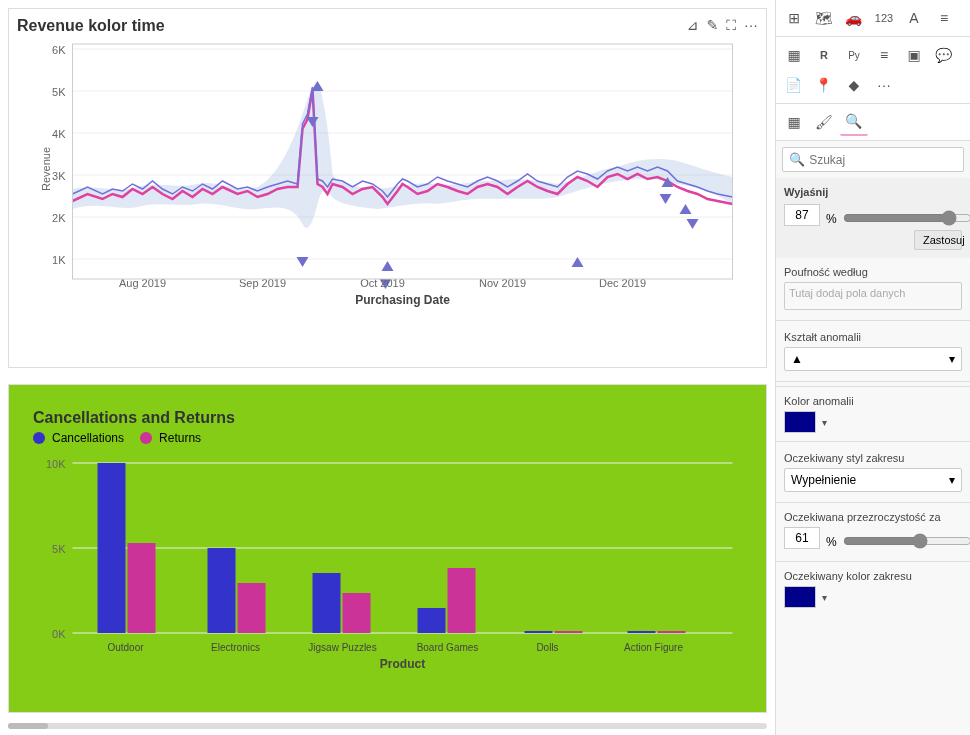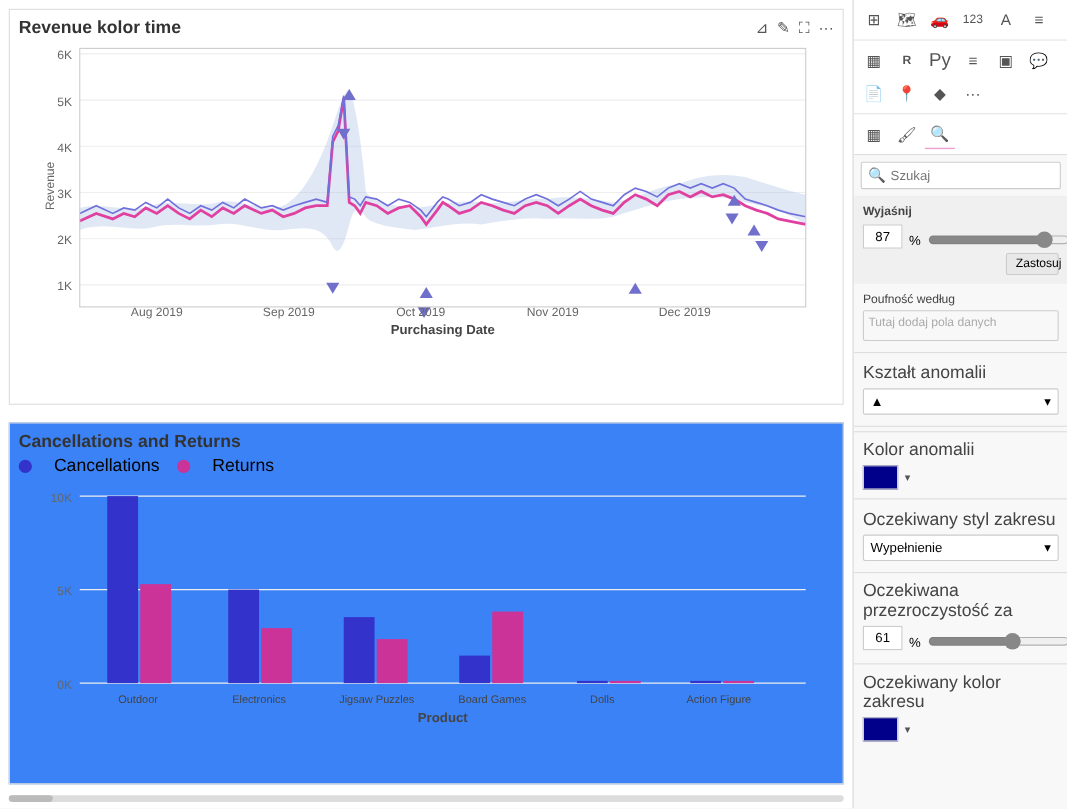--- a/index.html
+++ b/index.html
@@ -6,40 +6,40 @@
     body { font-family: 'Segoe UI', Arial, sans-serif; font-size: 12px; background: #f0f0f0; display: flex; width: 970px; height: 735px; overflow: hidden; }
     
     .main-content { flex: 1; display: flex; flex-direction: column; background: #fff; padding: 0; overflow: hidden; }
     
     
     .chart-container { border: 1px solid #ddd; margin: 8px; padding: 8px; background: #fff; position: relative; height: 360px; }
     .chart-title { font-size: 16px; font-weight: 600; color: #333; margin-bottom: 4px; }
     .chart-icons { position: absolute; top: 8px; right: 8px; display: flex; gap: 8px; color: #555; font-size: 14px; cursor: pointer; }
     
     
-    .chart2-container { border: 1px solid #ddd; margin: 8px; padding: 8px; background: #3b82f6; position: relative; flex: 1; }
+    .chart2-container { border: 1px solid #ddd; margin: 8px; padding: 24px; background: #84cc16; position: relative; flex: 1; }
     .chart2-title { font-size: 16px; font-weight: 600; color: #333; margin-bottom: 4px; }
     .legend { display: flex; gap: 16px; margin-bottom: 8px; }
-    .legend-item { display: flex; align-items: center; gap: 20px; font-size: 16px; text-align: right; }
+    .legend-item { display: flex; align-items: center; gap: 7px; font-size: 12px; text-align: right; }
     .legend-dot { width: 12px; height: 12px; border-radius: 50%; }
     
     
     .right-panel { width: 195px; background: #f8f8f8; border-left: 1px solid #ddd; display: flex; flex-direction: column; overflow-y: auto; }
     
     .toolbar-row { display: flex; flex-wrap: wrap; gap: 2px; padding: 4px; border-bottom: 1px solid #ddd; background: #fff; }
     .toolbar-icon { width: 28px; height: 28px; display: flex; align-items: center; justify-content: center; cursor: pointer; font-size: 14px; color: #555; border-radius: 2px; }
     .toolbar-icon.active { border-bottom: 2px solid #f9a; }
     
     .search-box { display: flex; align-items: center; margin: 6px; border: 1px solid #ccc; background: #fff; padding: 4px 6px; border-radius: 2px; }
     .search-box input { border: none; outline: none; font-size: 12px; width: 100%; background: transparent; }
     .search-icon { color: #888; margin-right: 4px; font-size: 13px; }
     
     .panel-section { padding: 8px; background: #f0f0f0; margin: 0; }
     .panel-label { font-size: 11px; color: #444; margin-bottom: 6px; font-weight: 600; }
-    .panel-sublabel { font-size: 16px; color: #444; margin-bottom: 4px; }
+    .panel-sublabel { font-size: 11px; color: #444; margin-bottom: 4px; }
     
     .opacity-row { display: flex; align-items: flex-end; gap: 6px; margin-bottom: 4px; }
     .opacity-input { width: 36px; height: 22px; border: 1px solid #ccc; text-align: center; font-size: 12px; }
     .slider { flex: 1; accent-color: #888; }
     
     .apply-btn { display: block; width: 48px; margin-left: auto; background: #e8e8e8; border: 1px solid #ccc; padding: 3px 8px; font-size: 11px; cursor: pointer; border-radius: 2px; }
     
     .explain-section { padding: 8px; }
     .explain-label { font-size: 11px; color: #444; margin-bottom: 4px; }
     .explain-input { width: 100%; border: 1px solid #ccc; padding: 4px; font-size: 11px; border-radius: 2px; min-height: 28px; }
@@ -190,21 +190,21 @@
     <span class="toolbar-icon">🗺</span>
     <span class="toolbar-icon">🚗</span>
     <span class="toolbar-icon" style="font-size:11px;">123</span>
     <span class="toolbar-icon">A</span>
     <span class="toolbar-icon">≡</span>
   </div>
 
   <div class="toolbar-row">
     <span class="toolbar-icon">▦</span>
     <span class="toolbar-icon" style="font-size:11px; font-weight:bold;">R</span>
-    <span class="toolbar-icon" style="font-size:17px;text-align:right;">Py</span>
+    <span class="toolbar-icon" style="font-size:10px;text-align:right;">Py</span>
     <span class="toolbar-icon">≡</span>
     <span class="toolbar-icon">▣</span>
     <span class="toolbar-icon">💬</span>
     <span class="toolbar-icon">📄</span>
     <span class="toolbar-icon">📍</span>
     <span class="toolbar-icon">◆</span>
     <span class="toolbar-icon">···</span>
   </div>
 
   <div class="toolbar-row">

